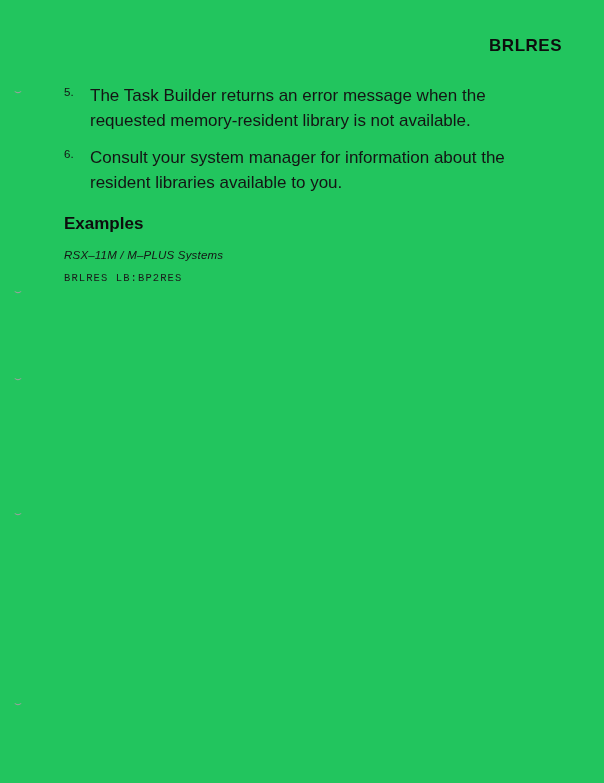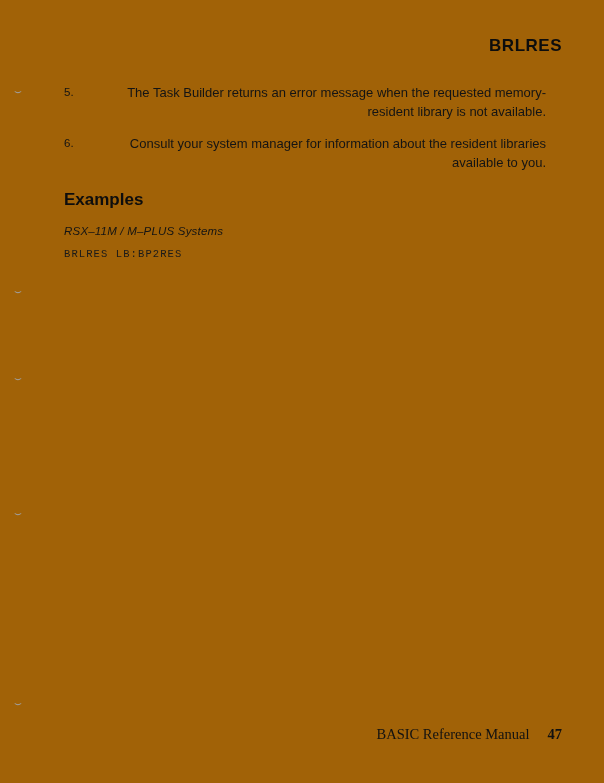--- a/index.html
+++ b/index.html
@@ -14,21 +14,21 @@
     color: #000000;
     position: relative;
     overflow: hidden;
   }
   .page {
     position: absolute;
     left: 0;
     top: 0;
     width: 604px;
     height: 783px;
-    background: #a16207;
+    background: #22c55e;
   }
   
   .running-head {
     position: absolute;
     right: 42px;
     top: 36px;
     font-size: 17px;
     font-weight: bold;
     letter-spacing: 0.5px;
     color: #0d0d0d;
@@ -47,24 +47,24 @@
   }
   .numbered-item .num {
     width: 26px;
     flex: 0 0 26px;
     font-size: 11.5px;
     color: #141414;
     line-height: 1.45;
   }
   .numbered-item .txt {
     flex: 1 1 auto;
-    font-size: 13px;
+    font-size: 17px;
     line-height: 1.45;
     color: #141414;
-    text-align: right;
+    text-align: left;
   }
   .section-head {
     margin-top: 18px;
     margin-bottom: 15px;
     font-size: 17px;
     font-weight: bold;
     color: #0d0d0d;
   }
   .sys-label {
     font-size: 11.5px;
@@ -148,18 +148,14 @@
     </div>
 
     <div class="section-head">Examples</div>
 
     <div class="sys-label">RSX–11M / M–PLUS Systems</div>
 
     <div class="code-line last">BRLRES LB:BP2RES</div>
 
   </div>
 
-  <div class="footer">
-    <span class="footer-title">BASIC Reference Manual</span>
-    <span class="footer-page">47</span>
-  </div>
 
 </div>
 
 </body></html>

